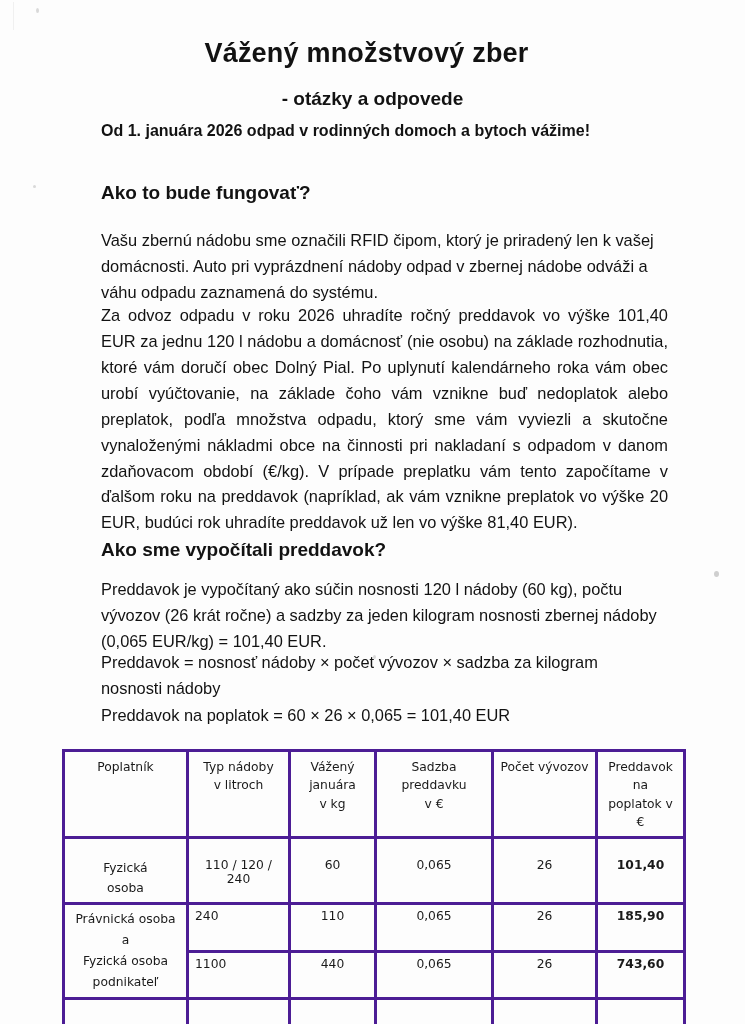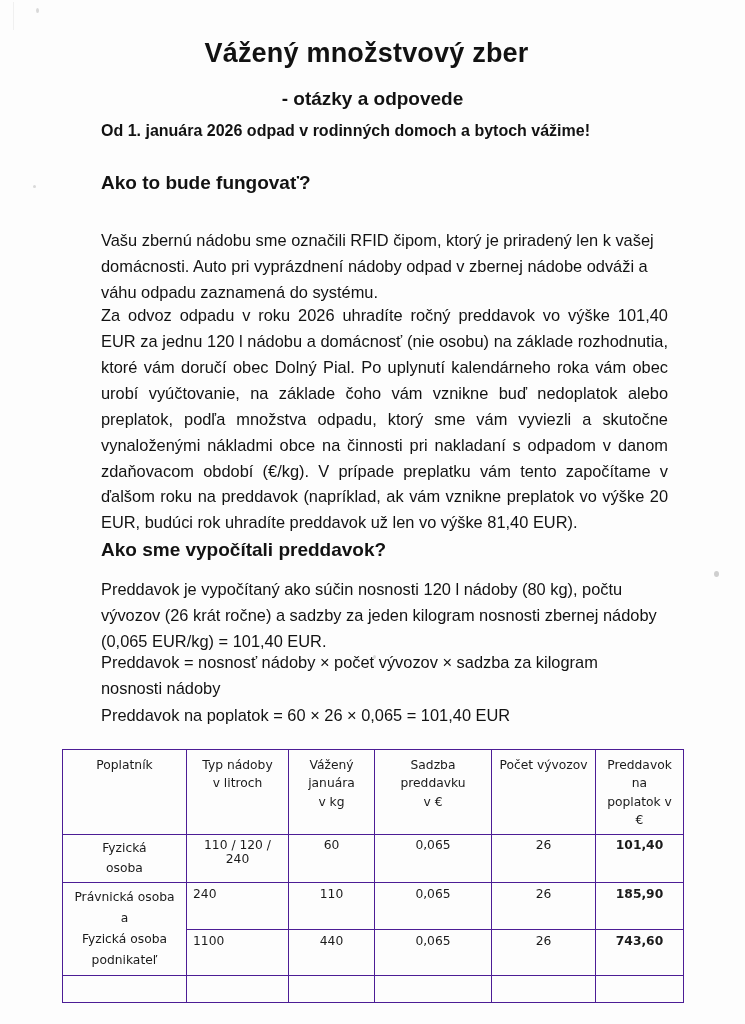--- a/index.html
+++ b/index.html
@@ -67,21 +67,21 @@
     font-weight: bold;
     line-height: 1.33;
   }
 
   .h-section {
     position: absolute;
     left: 101px;
     font-size: 19px;
     font-weight: bold;
   }
-  .h-section.s1 { top: 172px; }
+  .h-section.s1 { top: 182px; }
   .h-section.s2 { top: 539px; }
 
   p.body {
     position: absolute;
     left: 101px;
     width: 567px;
     margin: 0;
     font-size: 16.4px;
     line-height: 1.58;
     text-align: justify;
@@ -100,21 +100,21 @@
     left: 62px;
     top: 749px;
     width: 621px;
     border-collapse: collapse;
     font-family: "DejaVu Sans", sans-serif;
     font-size: 12.3px;
     color: #1a1a1a;
     table-layout: fixed;
   }
   .fee-table td, .fee-table th {
-    border: 1px solid #4c1d95;
+    border: 3px solid #4c1d95;
     padding: 4px 6px;
     font-weight: normal;
     vertical-align: top;
   }
   .fee-table thead th {
     text-align: center;
     height: 56px;
     vertical-align: top;
     padding-top: 6px;
     line-height: 1.5;
@@ -136,21 +136,21 @@
     text-align: center;
     line-height: 1.65;
     padding-top: 5px;
   }
   td.party-b {
     text-align: center;
     line-height: 1.7;
     vertical-align: top;
     padding-top: 4px;
   }
-  td.r1-cell { height: 38px; padding-top: 3px; }
+  td.r1-cell { height: 38px; padding-top: 19px; }
   td.r2-cell { height: 27px; }
   td.r3-cell { height: 27px; }
   td.nb-top { border-top: none; }
 </style>
 </head>
 <body>
 
 <div class="page">
 
   <div class="scanline" style="left:13px; top:2px; width:1px; height:28px;"></div>
@@ -166,21 +166,21 @@
   <div class="lead">Od 1. januára 2026 odpad v rodinných domoch a bytoch vážime!</div>
 
   <div class="h-section s1">Ako to bude fungovať?</div>
 
   <p class="body p1"><span>Vašu zbernú nádobu sme označili </span><b>RFID čipom</b><span>, ktorý je priradený len k vašej domácnosti. Auto pri vyprázdnení nádoby odpad v zbernej nádobe odváži a váhu odpadu zaznamená do systému.</span></p>
 
   <p class="body p2"><span>Za odvoz odpadu </span><b>v roku 2026</b><span> uhradíte ročný preddavok vo výške </span><b>101,40 EUR</b><span> za jednu 120 l nádobu a domácnosť </span><b>(nie osobu)</b><span> na základe rozhodnutia, ktoré vám doručí obec Dolný Pial. Po uplynutí kalendárneho roka vám obec urobí vyúčtovanie, na základe čoho vám vznikne buď nedoplatok alebo preplatok, podľa množstva odpadu, ktorý sme vám vyviezli a skutočne vynaloženými nákladmi obce na činnosti pri nakladaní s odpadom v danom zdaňovacom období (€/kg).  V prípade preplatku vám tento započítame v ďalšom roku na preddavok (napríklad,  ak vám vznikne preplatok vo výške </span><b>20</b><span> EUR, budúci rok uhradíte preddavok už len vo výške </span><b>81,40</b><span> EUR).</span></p>
 
   <div class="h-section s2">Ako sme vypočítali preddavok?</div>
 
-  <p class="body p3"><span>Preddavok je vypočítaný ako súčin nosnosti 120 l nádoby (</span><b>80 kg</b><span>), počtu vývozov (</span><b>26 krát ročne</b><span>) a sadzby za jeden kilogram nosnosti zbernej nádoby (</span><b>0,065 EUR/kg) = 101,40  EUR.</b><span></span></p>
+  <p class="body p3"><span>Preddavok je vypočítaný ako súčin nosnosti 120 l nádoby (</span><b>60 kg</b><span>), počtu vývozov (</span><b>26 krát ročne</b><span>) a sadzby za jeden kilogram nosnosti zbernej nádoby (</span><b>0,065 EUR/kg) = 101,40  EUR.</b><span></span></p>
 
   <p class="body p4">Preddavok = nosnosť nádoby × počet vývozov × sadzba za kilogram nosnosti nádoby</p>
 
   <p class="body p5"><b>Preddavok na poplatok</b><span> = 60 × 26 × 0,065 = 101,40 EUR</span></p>
 
   <table class="fee-table">
     <colgroup>
       <col class="col-1">
         <col class="col-2">
         <col class="col-3">

